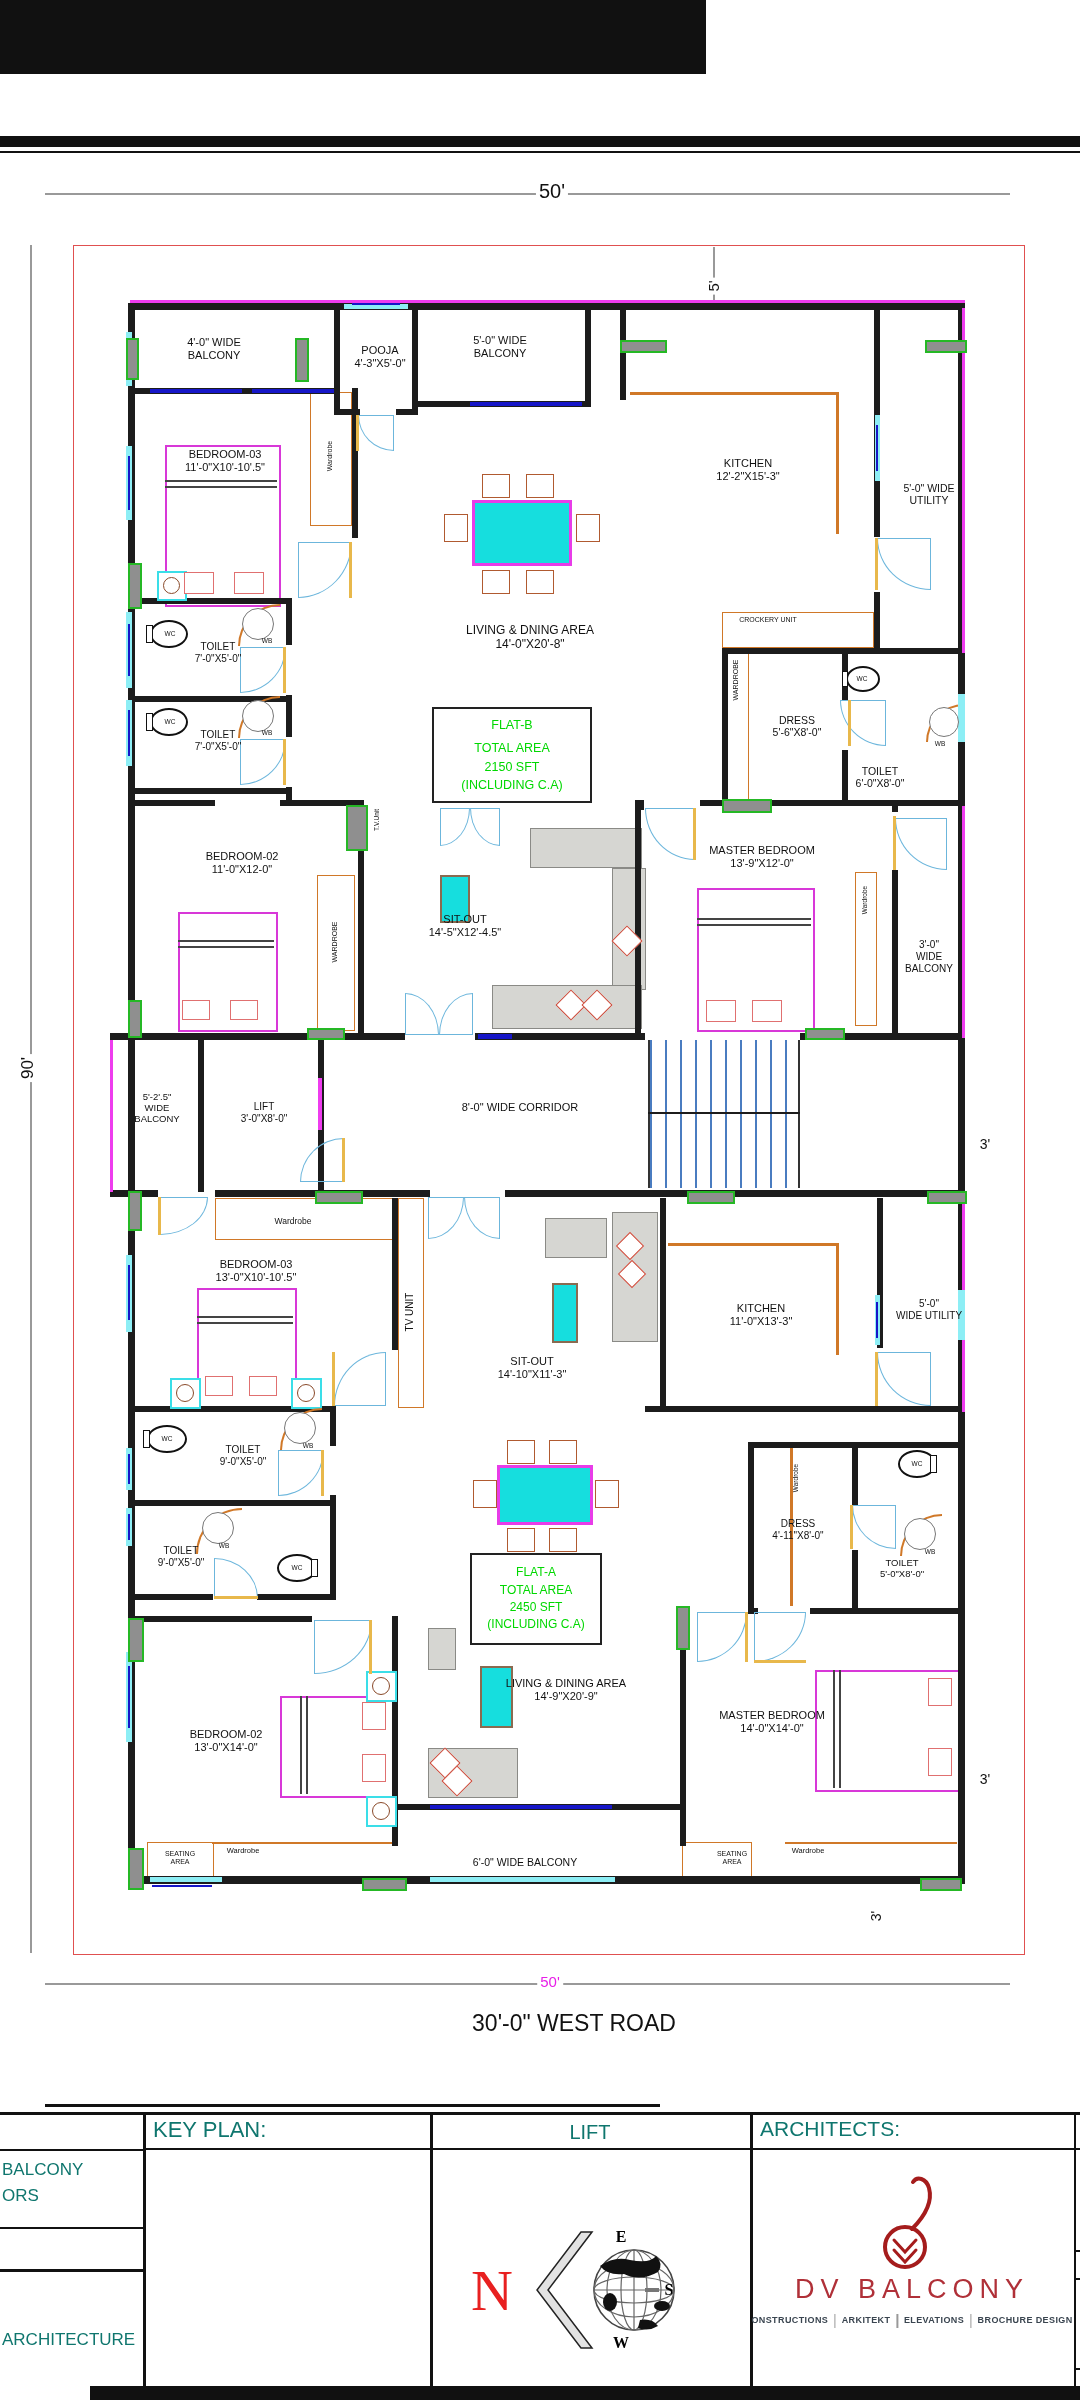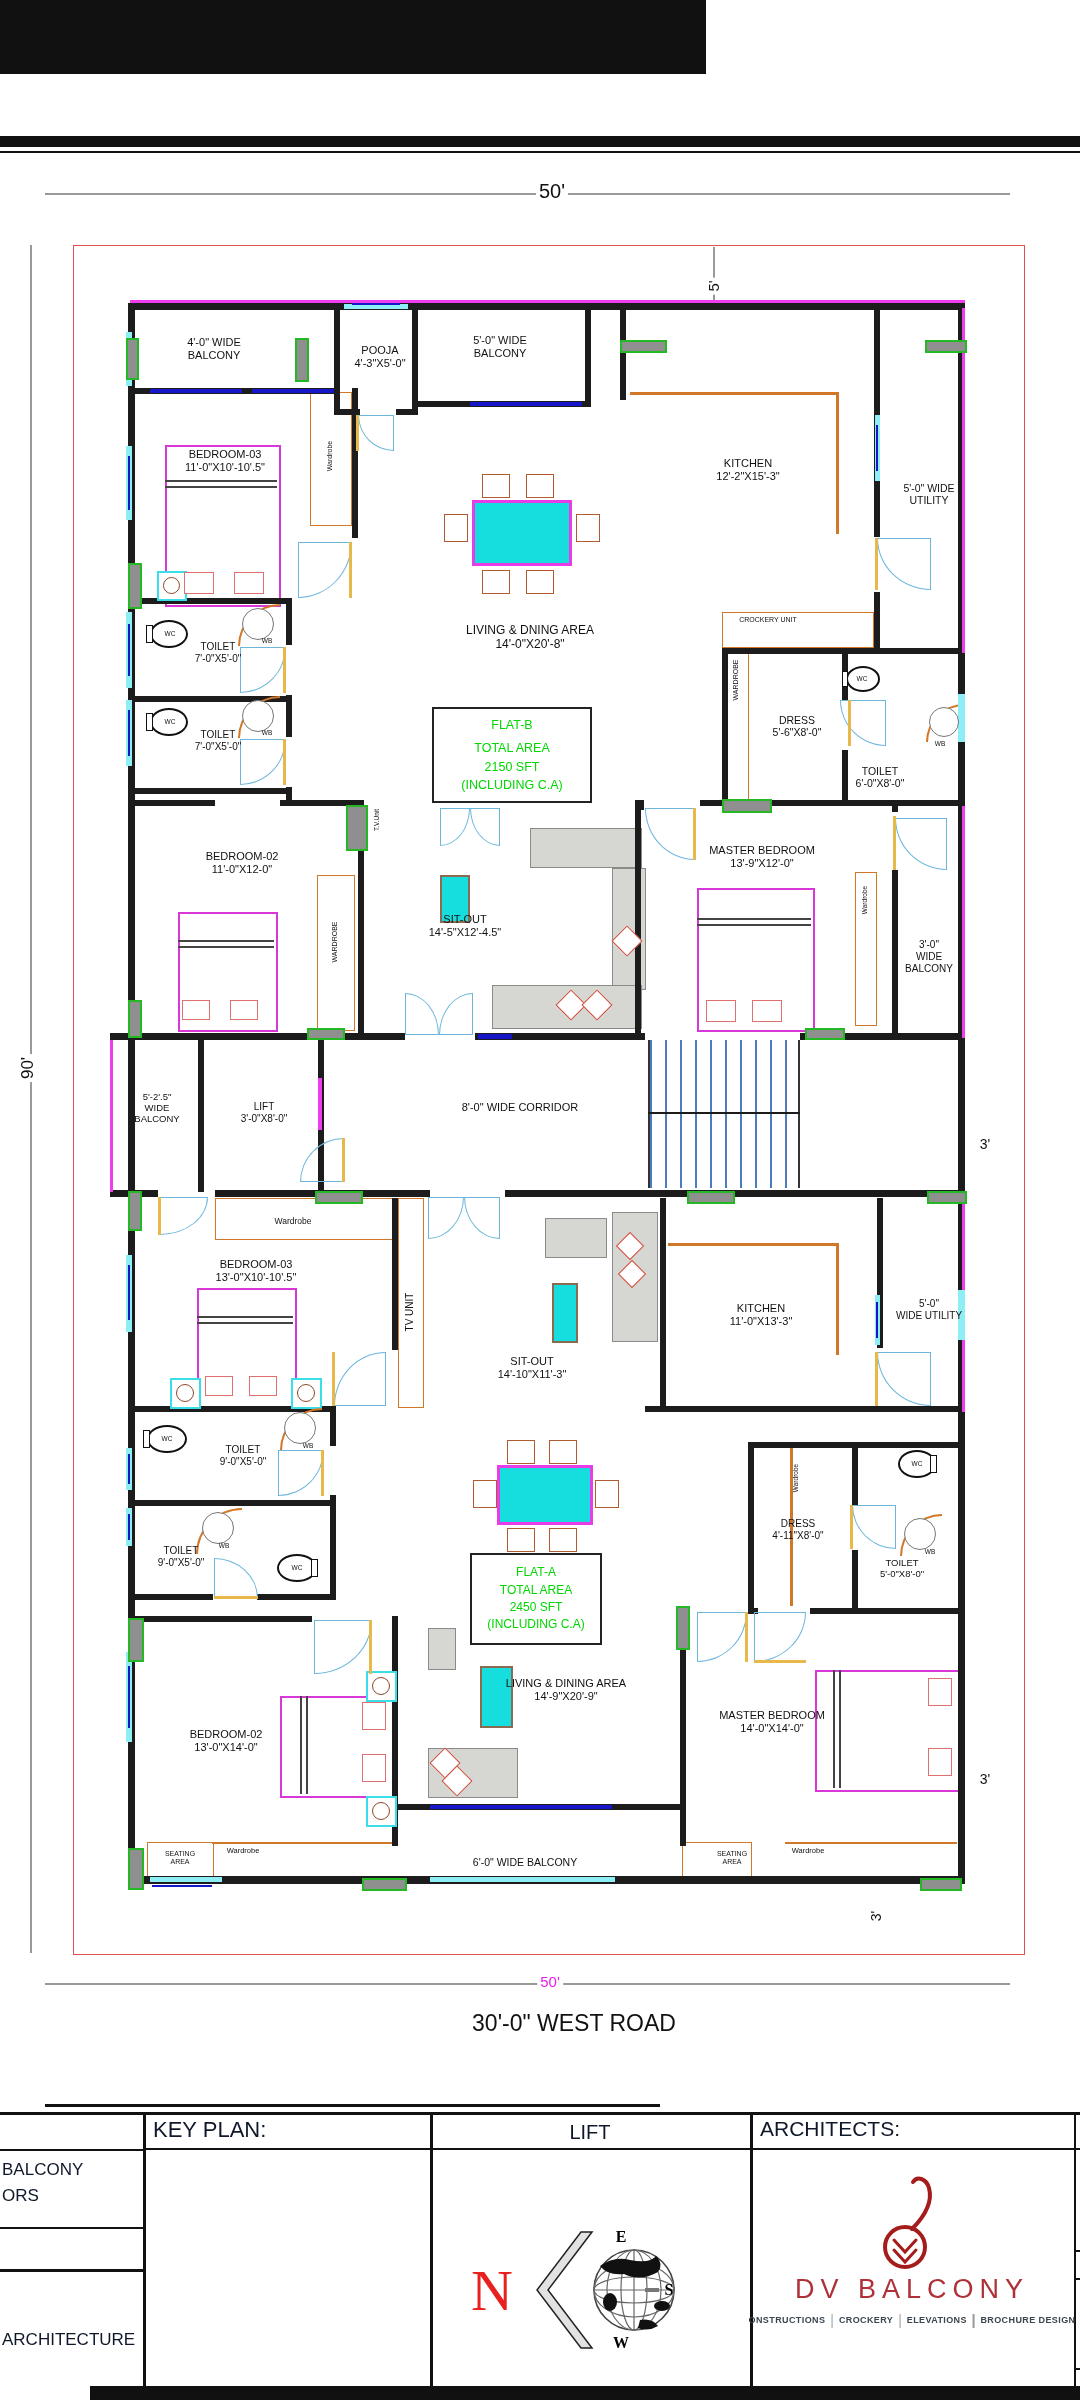--- a/index.html
+++ b/index.html
@@ -29,21 +29,21 @@
   .arc{border:1.3px solid #6cb6dc;z-index:12;box-sizing:border-box;}
   .leaf{background:#e8b84b;z-index:13;}
   .red{border:1.5px solid #e05050;z-index:2;}
   .dim{background:#999;z-index:2;}
   .bar{background:#111;z-index:40;}
   .blk{background:#111;z-index:40;}
   .stair{background:repeating-linear-gradient(90deg,#4a7cc0 0 2px,transparent 2px 15px);border-left:2px solid #333;border-right:2px solid #333;z-index:5;box-sizing:border-box;}
   .lbl{position:absolute;text-align:center;white-space:pre-line;line-height:1.18;color:#111;z-index:30;}
   .flatbox{position:absolute;border:2px solid #222;background:#fff;z-index:25;display:flex;flex-direction:column;align-items:center;justify-content:center;color:#00d800;text-align:center;line-height:1.45;}
   .fname{margin-bottom:5px;}
-  .tbt{position:absolute;color:#0f172a;z-index:45;white-space:nowrap;}
+  .tbt{position:absolute;color:#0f766e;z-index:45;white-space:nowrap;}
   .cletter{position:absolute;font-family:"Liberation Serif",serif;z-index:46;transform:translate(-50%,-50%);}
   .logoname{position:absolute;transform:translate(-50%,-50%);color:#b03038;font-size:27px;letter-spacing:6px;z-index:46;white-space:nowrap;}
   #services{position:absolute;transform:translate(-50%,-50%);z-index:46;white-space:nowrap;font-size:9px;color:#3a4550;letter-spacing:.4px;font-weight:bold;}
   #services .sep{display:inline-block;width:1.5px;height:14px;background:#999;margin:0 6px;vertical-align:middle;}
   svg.overlay{position:absolute;left:0;top:0;z-index:44;pointer-events:none;}
 </style>
 </head>
 <body>
 
 <div class="sheet">
@@ -459,21 +459,21 @@
   <div class="tbt" style="left:2px;top:2160px;font-size:17px;">BALCONY</div>
   <div class="tbt" style="left:2px;top:2186px;font-size:17px;">ORS</div>
   <div class="tbt" style="left:2px;top:2330px;font-size:17px;">ARCHITECTURE</div>
 
   <div class="cletter" style="left:492px;top:2290px;font-size:58px;color:#e82020;">N</div>
   <div class="cletter" style="left:621px;top:2237px;font-size:16px;font-weight:bold;">E</div>
   <div class="cletter" style="left:621px;top:2343px;font-size:16px;font-weight:bold;">W</div>
   <div class="cletter" style="left:669px;top:2290px;font-size:16px;font-weight:bold;">S</div>
 
   <div class="logoname" style="left:912px;top:2289px;">DV BALCONY</div>
-  <div id="services" style="left:912px;top:2321px;"><span>ONSTRUCTIONS</span><span class="sep"></span><span>CROCKERY</span><span class="sep"></span><span>ELEVATIONS</span><span class="sep"></span><span>BROCHURE DESIGN</span></div>
+  <div id="services" style="left:912px;top:2321px;"><span>ONSTRUCTIONS</span><span class="sep"></span><span>ARKITEKT</span><span class="sep"></span><span>ELEVATIONS</span><span class="sep"></span><span>BROCHURE DESIGN</span></div>
 
   <div class="abs" style="left:152px;top:2390px;width:246px;height:12px;border:2px solid #111;z-index:41;"></div>
 
   <svg class="overlay" width="1080" height="2400" viewBox="0 0 1080 2400">
     <path d="M592 2232 L548 2290 L592 2348 L581 2348 L537 2290 L581 2232 Z" fill="#e2e2e2" stroke="#222" stroke-width="1.5"></path>
     <g stroke="#666" fill="none" stroke-width="1.2">
       <circle cx="634" cy="2290" r="40" fill="#fff" stroke="#444" stroke-width="1.6"></circle>
       <ellipse cx="634" cy="2290" rx="13" ry="40"></ellipse>
       <ellipse cx="634" cy="2290" rx="27" ry="40"></ellipse>
       <ellipse cx="634" cy="2290" rx="40" ry="13"></ellipse>

